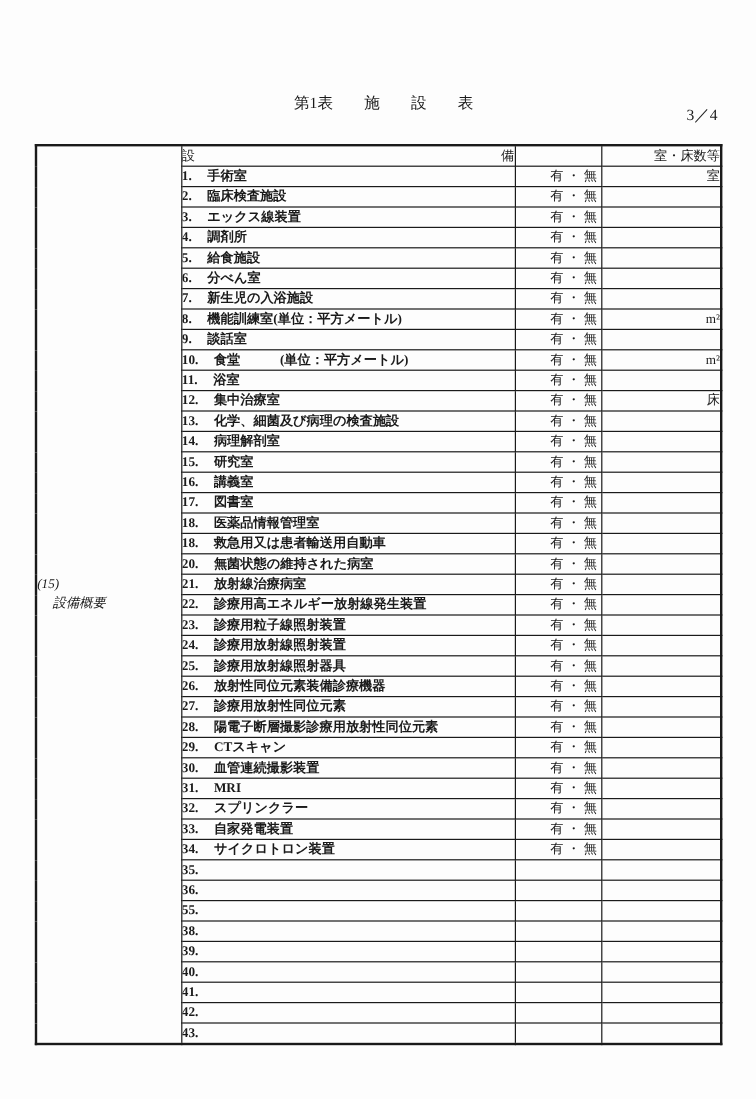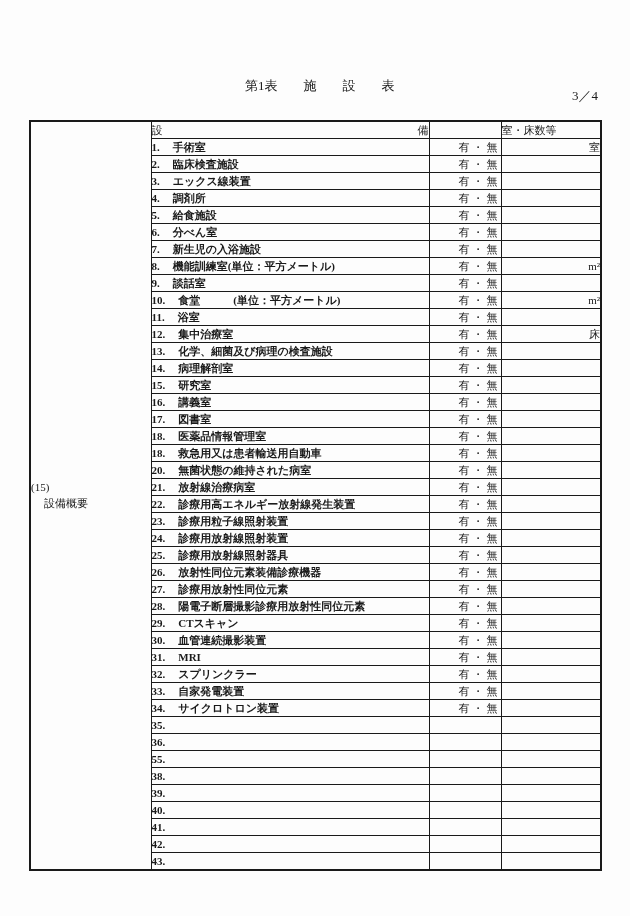--- a/index.html
+++ b/index.html
@@ -34,29 +34,30 @@
     font-size:11px;
     line-height:15px;
     white-space:nowrap;
     overflow:hidden;
     vertical-align:middle;
   }
   td.section-cell {
     vertical-align:top;
     padding:1px 0 0 6px;
     font-size:11px;
+    font-style:italic;
   }
   .section-label { padding-left:13px; line-height:16px; }
   td.equip-header { padding:0 70px; }
   .equip-header-inner { display:flex; justify-content:space-between; }
   td.item-cell { padding-left:7px;font-weight:bold; }
   .item-no { display:inline-block; margin-right:13px; }
   td.presence-cell { text-align:right; letter-spacing:3px; }
   td.unit-cell { text-align:right; padding-right:4px; }
-  td.unit-header { text-align:left; }
+  td.unit-header { text-align:right; }
 </style>
 </head>
 <body>
 
 <div class="page">
 
   <div class="doc-title">第1表　　施　　設　　表</div>
   <div class="page-number">3／4</div>
 
   <table class="facility-table">

